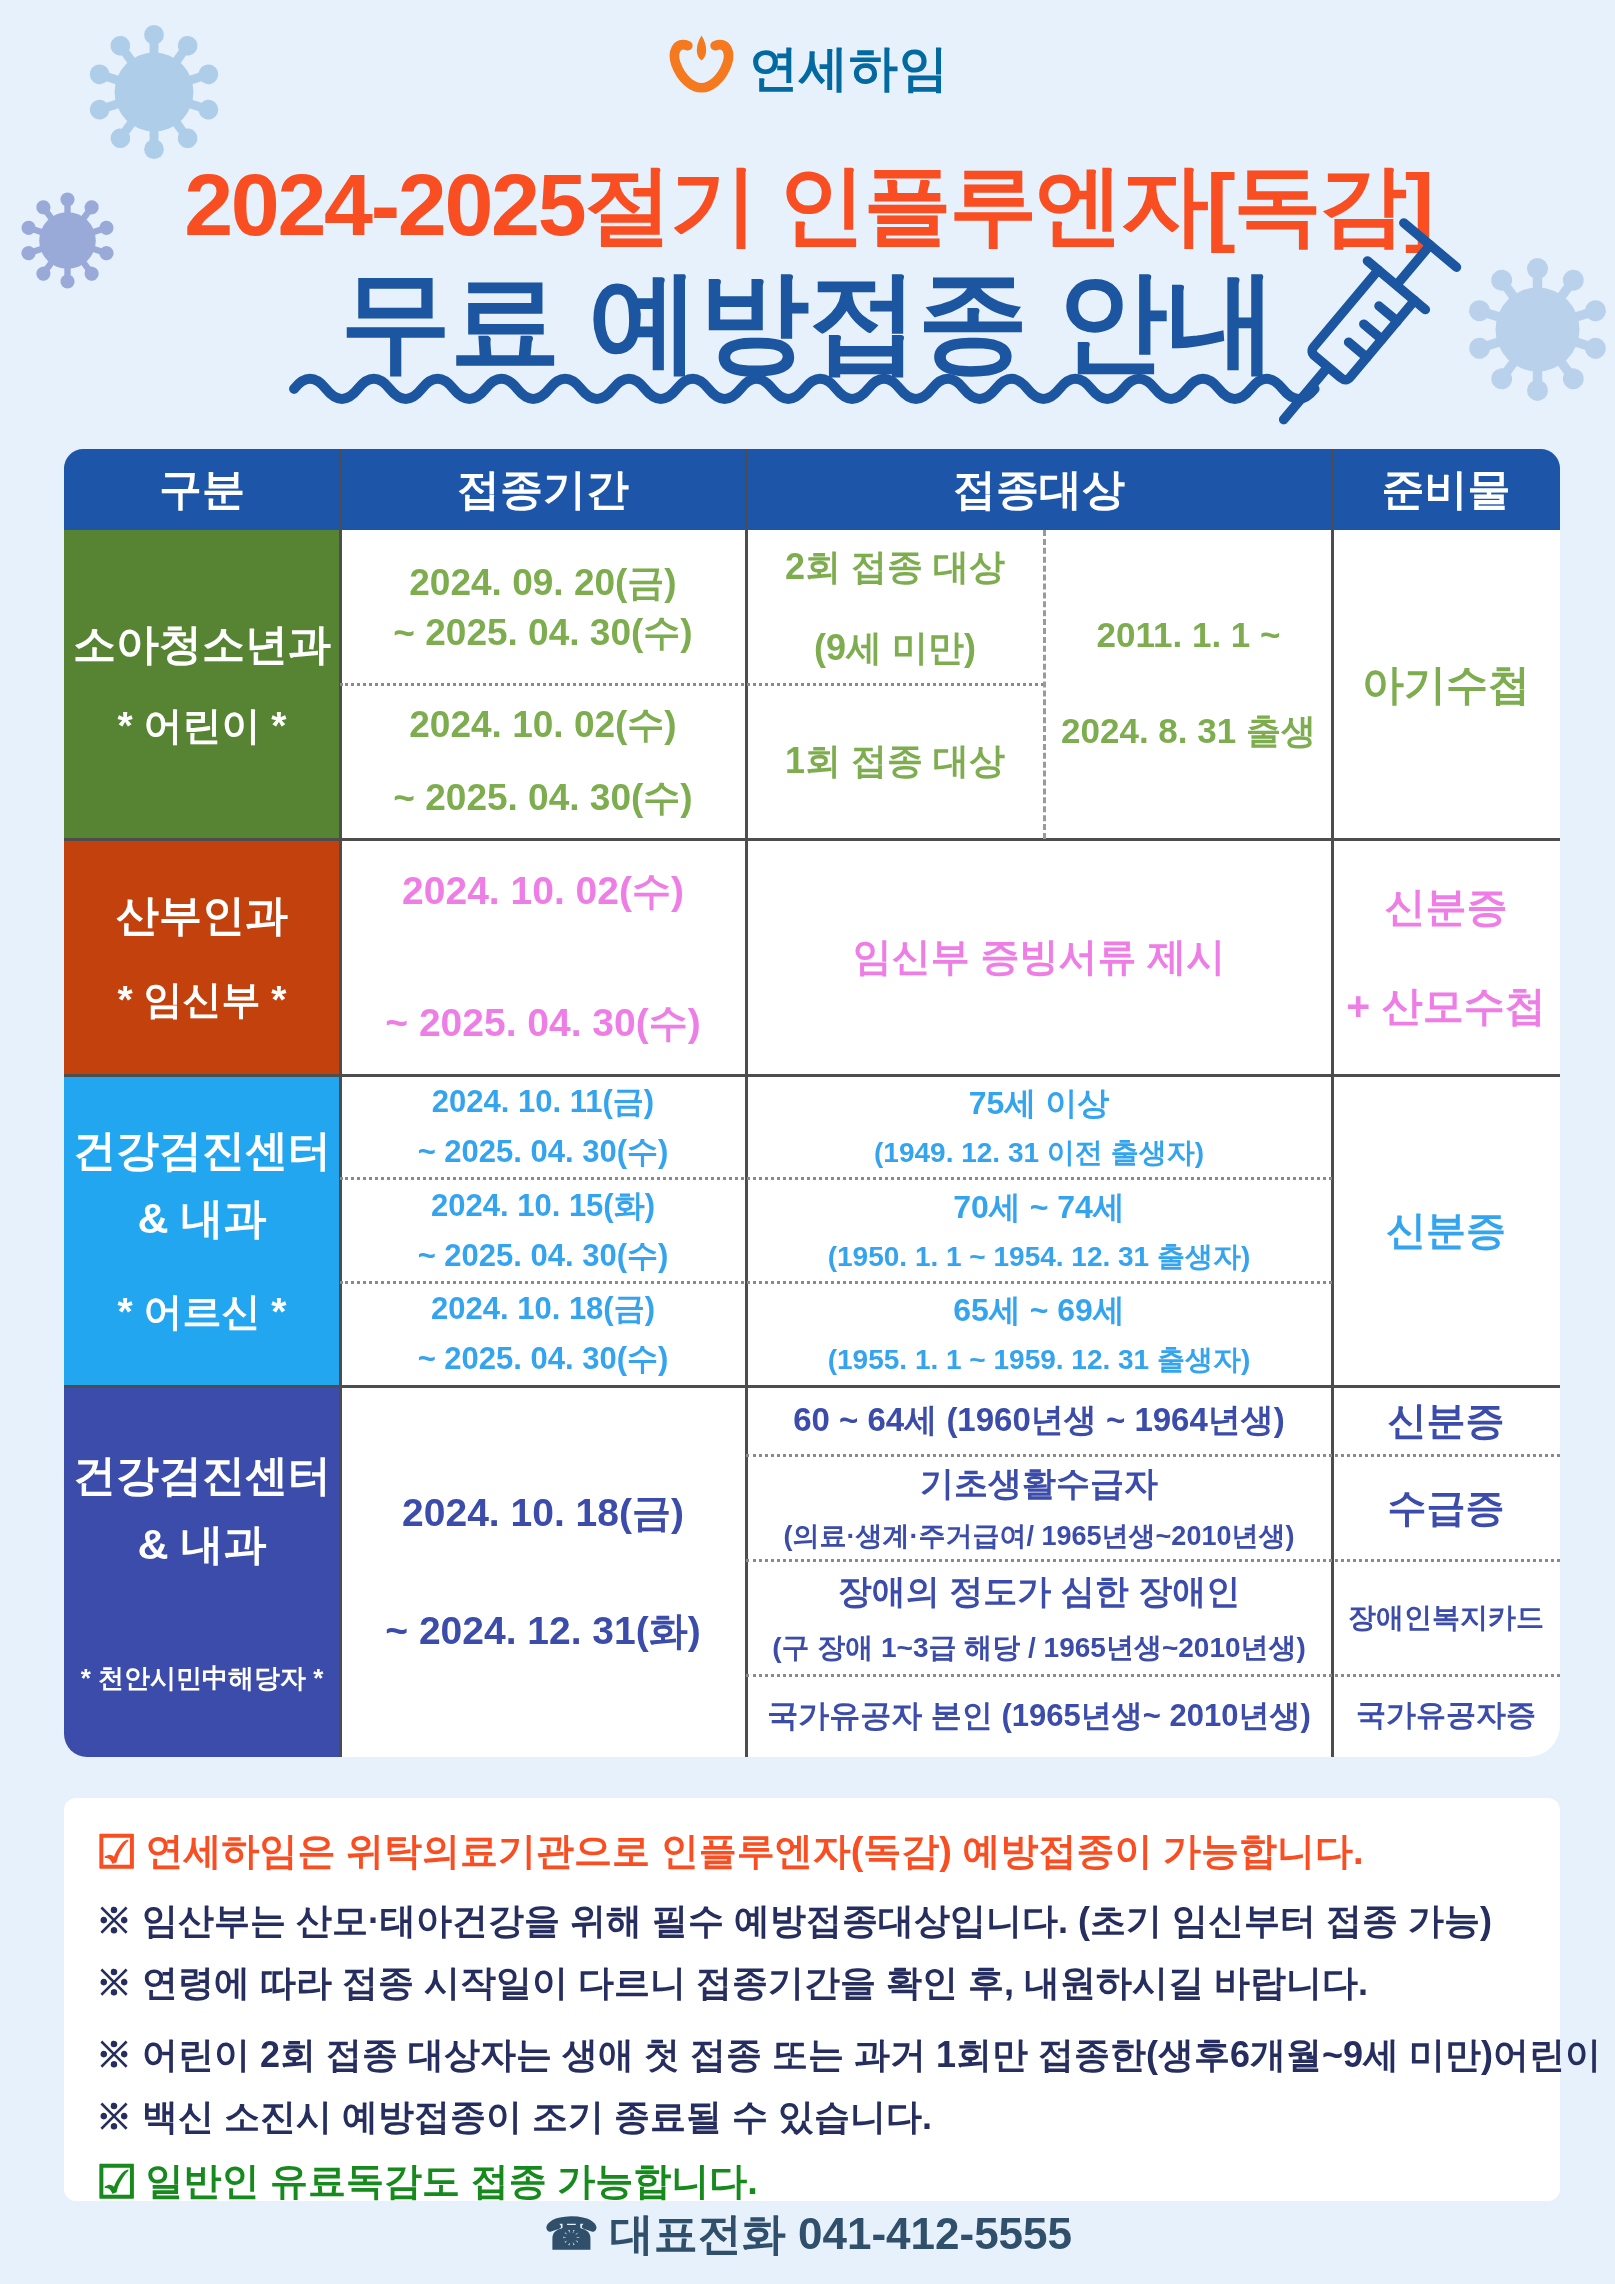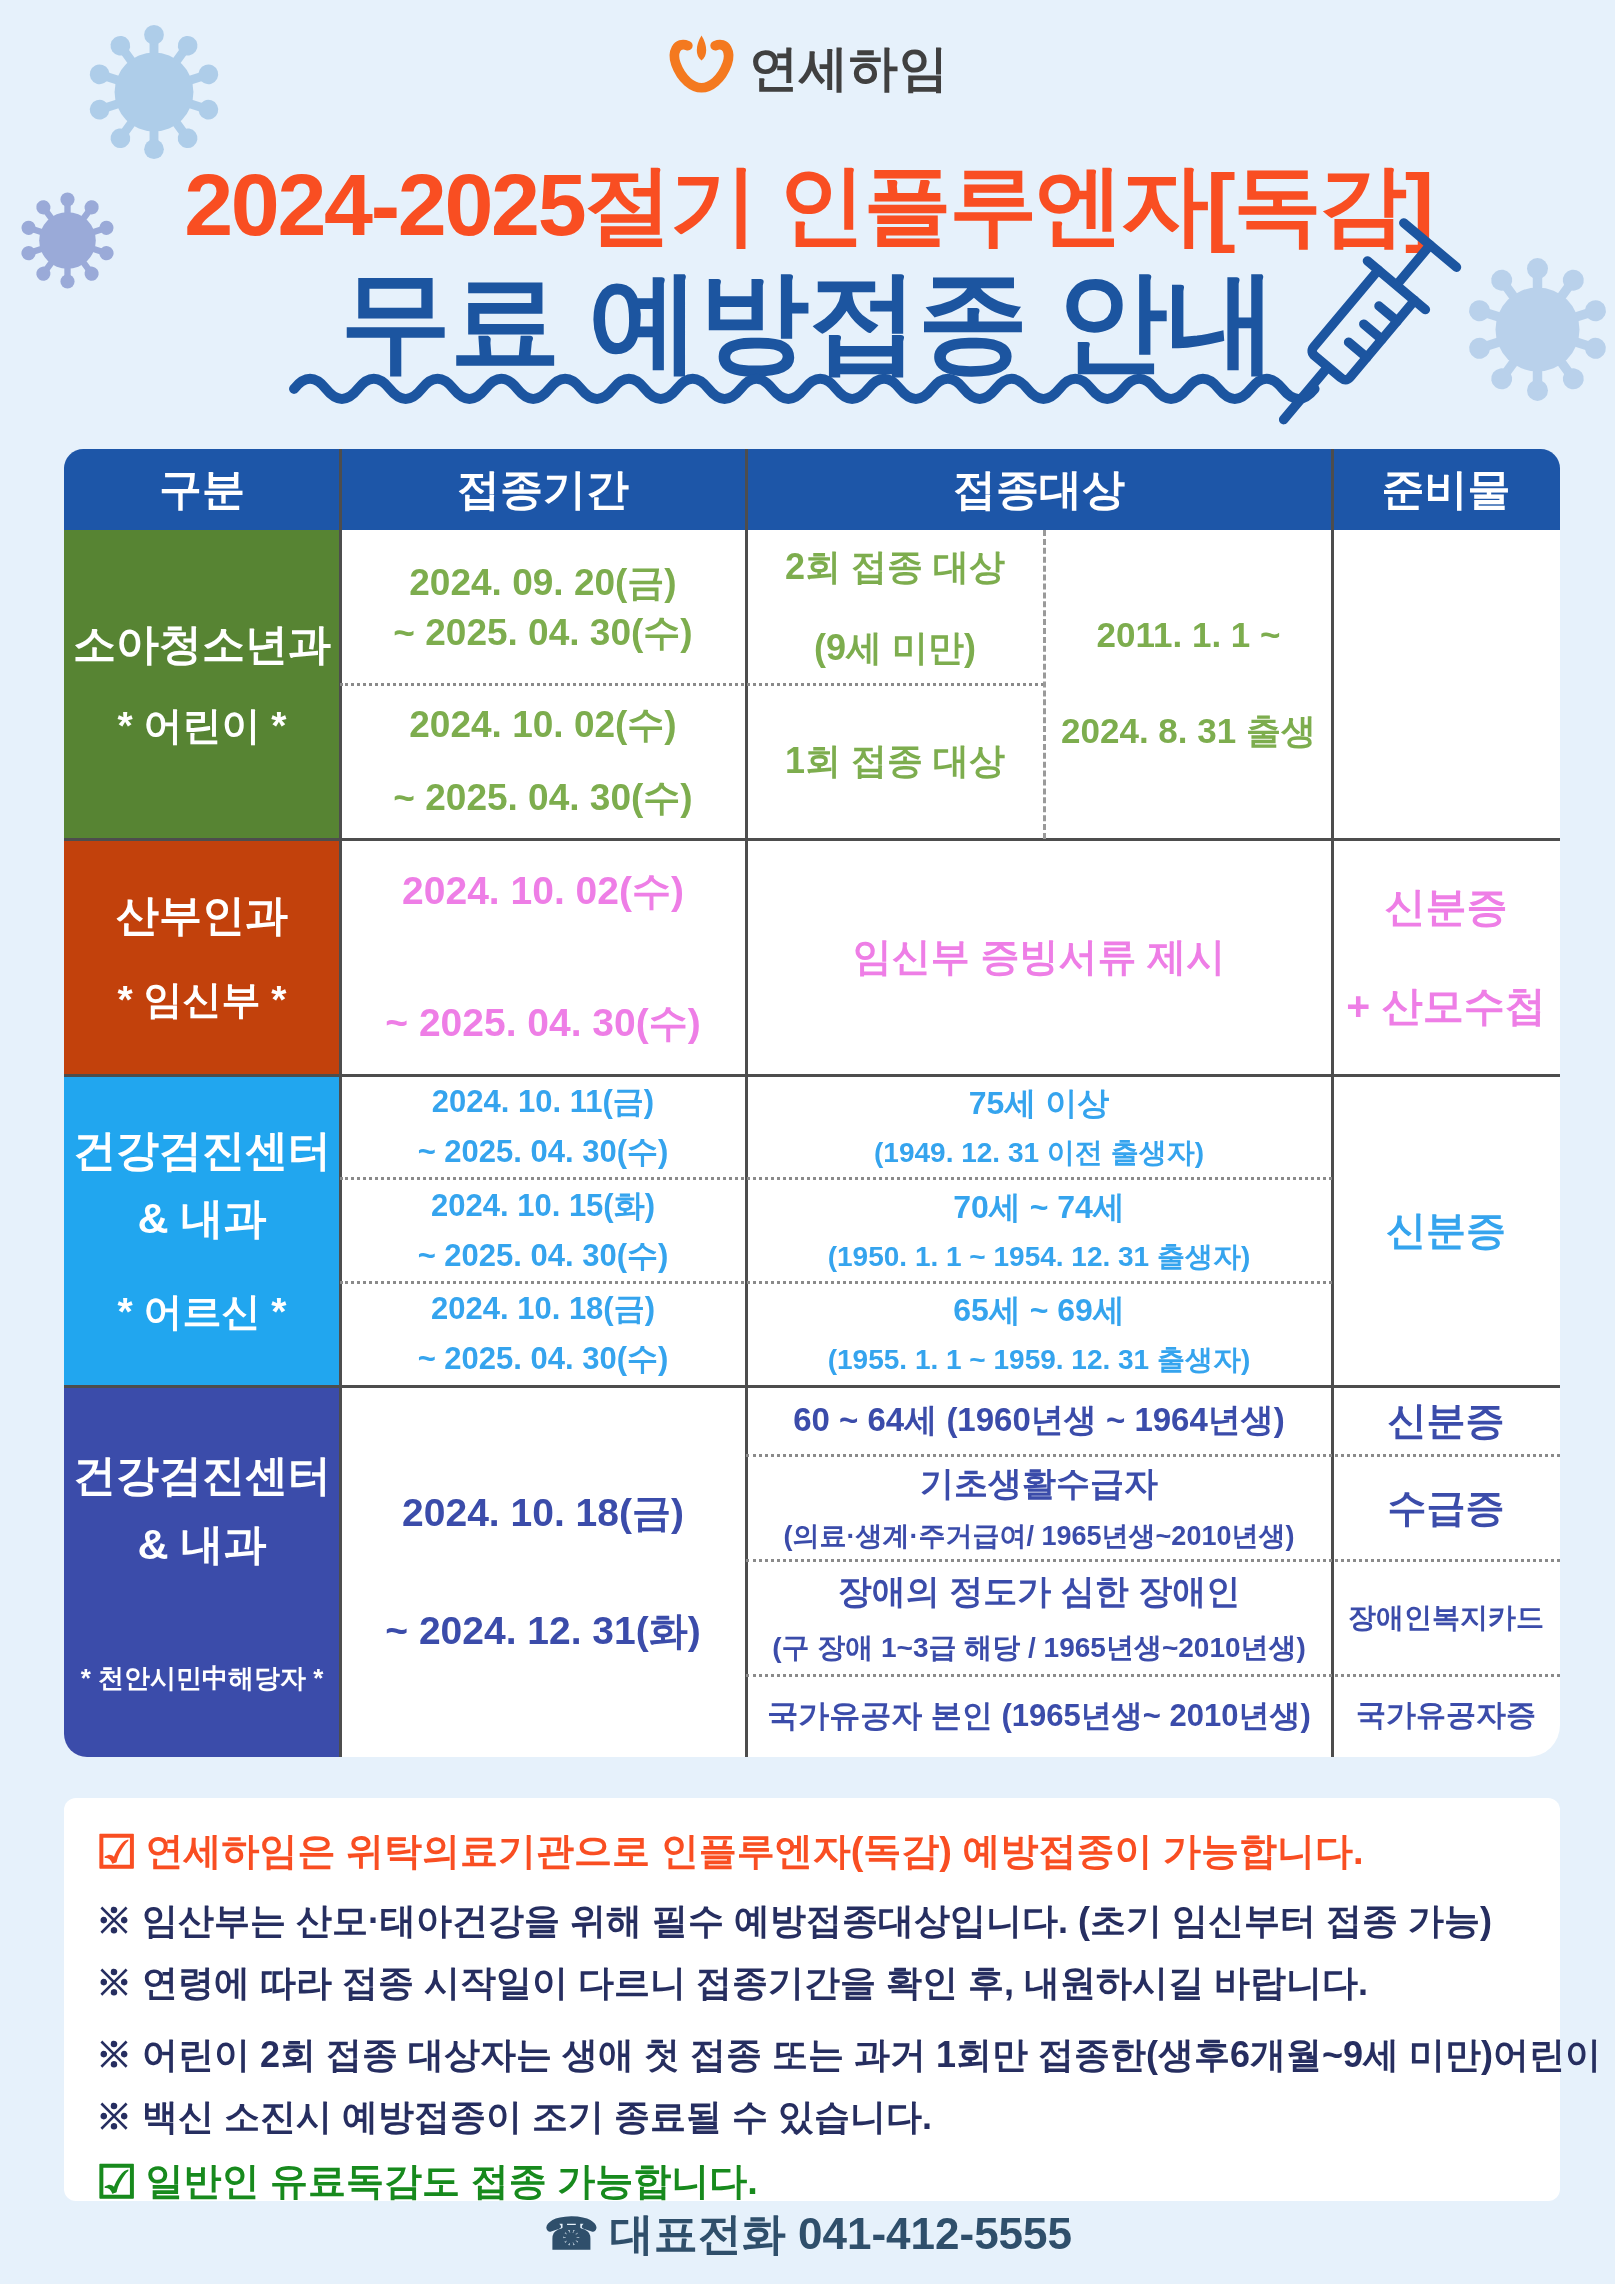--- a/index.html
+++ b/index.html
@@ -5,21 +5,21 @@
   html,body{margin:0;padding:0;}
   .page{
     position:relative; width:1616px; height:2284px;
     background:#e6f1fb; overflow:hidden;
     font-family:"Liberation Sans", sans-serif; font-weight:900; color:#262e60;
   }
   
   .logo-row{position:absolute; top:32px; left:0; width:100%;
     display:flex; justify-content:center; align-items:center; gap:13px;}
   .logo-icon svg{width:69px; height:74px; display:block;}
-  .logo-text{font-size:49px; color:#404040; letter-spacing:0.9px;}
+  .logo-text{font-size:49px; color:#0369a1; letter-spacing:0.9px;}
 
   .title1{position:absolute; top:146px; left:0; width:100%; text-align:center;
     font-size:88px; color:#f94e22; letter-spacing:-2.3px; white-space:nowrap;}
   .title2{position:absolute; top:247px; left:0; width:100%; text-align:center;
     font-size:111px; color:#1c55a0; letter-spacing:-1.4px; white-space:nowrap;}
   .wave{position:absolute; left:283px; top:367px;}
   .syringe{position:absolute; left:1291px; top:205px; width:129px; height:258px;
     transform:rotate(40deg);}
   .virus{position:absolute;}
   .virus svg{width:100%; height:100%; display:block;}
@@ -179,20 +179,23 @@
       <div>2회 접종 대상</div>
       <div>(9세 미만)</div>
     </div>
     <div class="tc tx-green" style="left:682px;top:235px;width:298px;height:155px;font-size:36px;">
       <div>1회 접종 대상</div>
     </div>
     <div class="tc tx-green" style="left:981px;top:81px;width:287px;height:309px;gap:53px;font-size:35px;">
       <div>2011. 1. 1 ~</div>
       <div>2024. 8. 31 출생</div>
     </div>
+    <div class="tc tx-green" style="left:1268px;top:81px;width:228px;height:309px;font-size:42px;">
+      <div>아기수첩</div>
+    </div>
 
     <div class="tc cat bg-pink" style="left:0;top:390px;width:276px;height:236px;gap:28px;">
       <div style="font-size:43px;">산부인과</div>
       <div style="font-size:39px;">* 임신부 *</div>
     </div>
     <div class="tc tx-pink" style="left:276px;top:390px;width:406px;height:236px;gap:78px;font-size:39px;">
       <div>2024. 10. 02(수)</div>
       <div>~ 2025. 04. 30(수)</div>
     </div>
     <div class="tc tx-pink" style="left:682px;top:390px;width:586px;height:236px;font-size:39px;">

